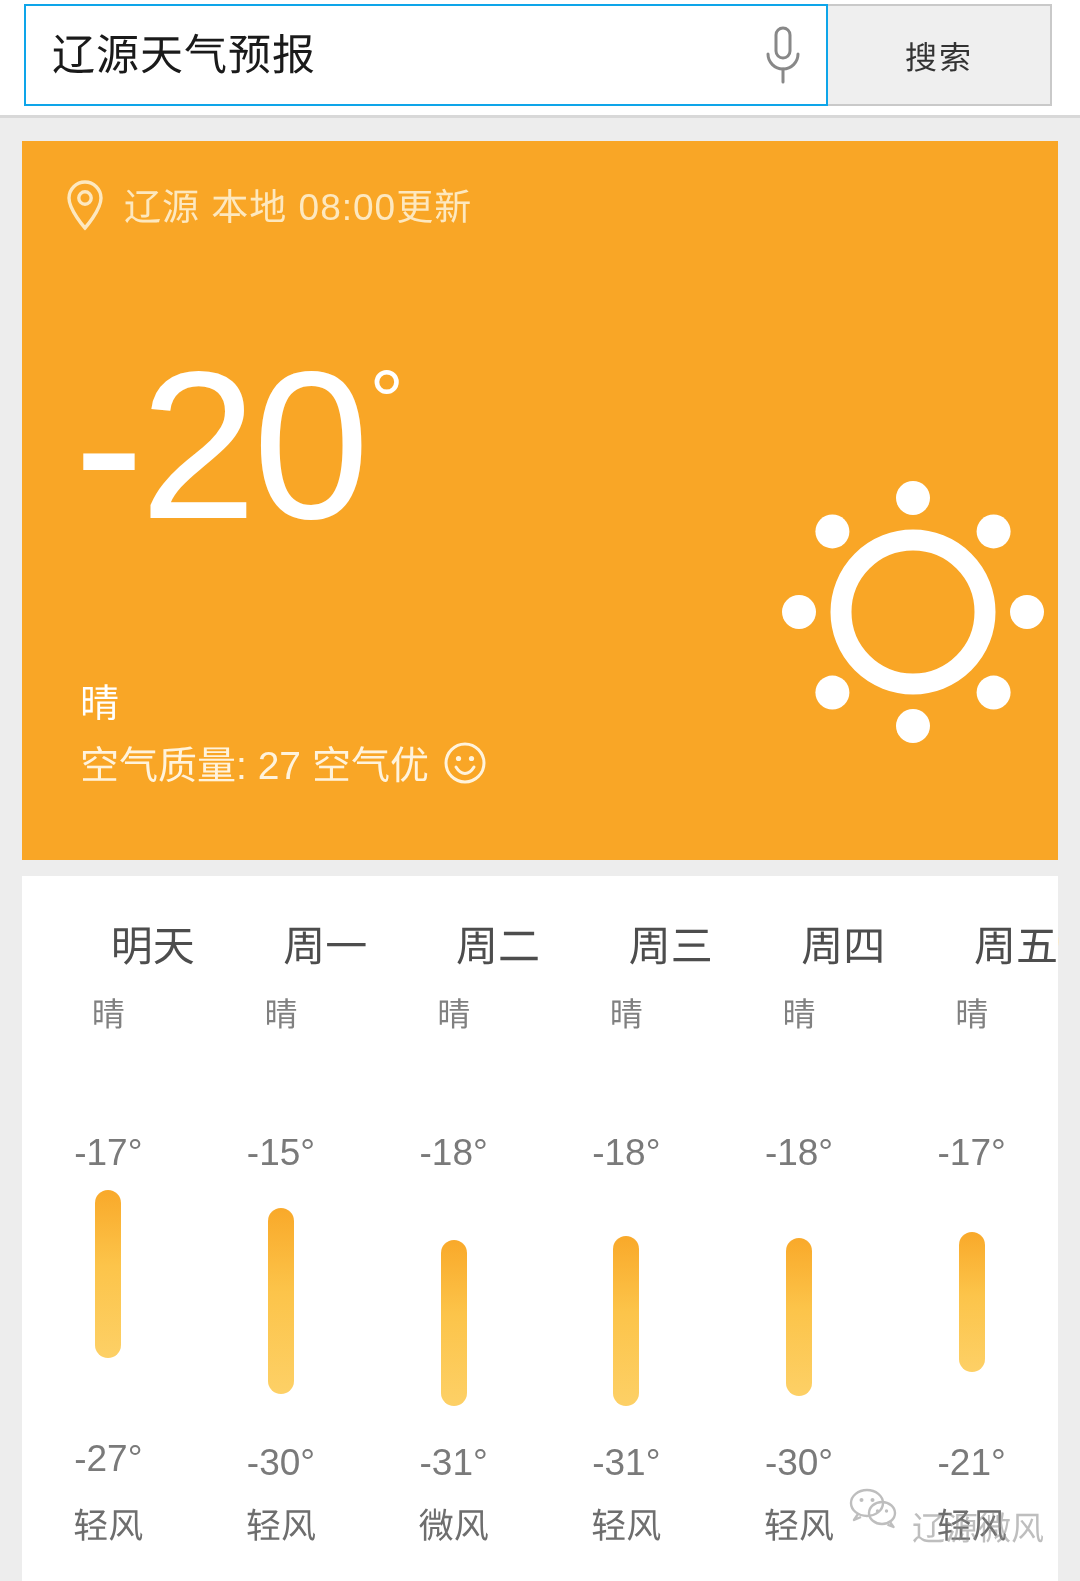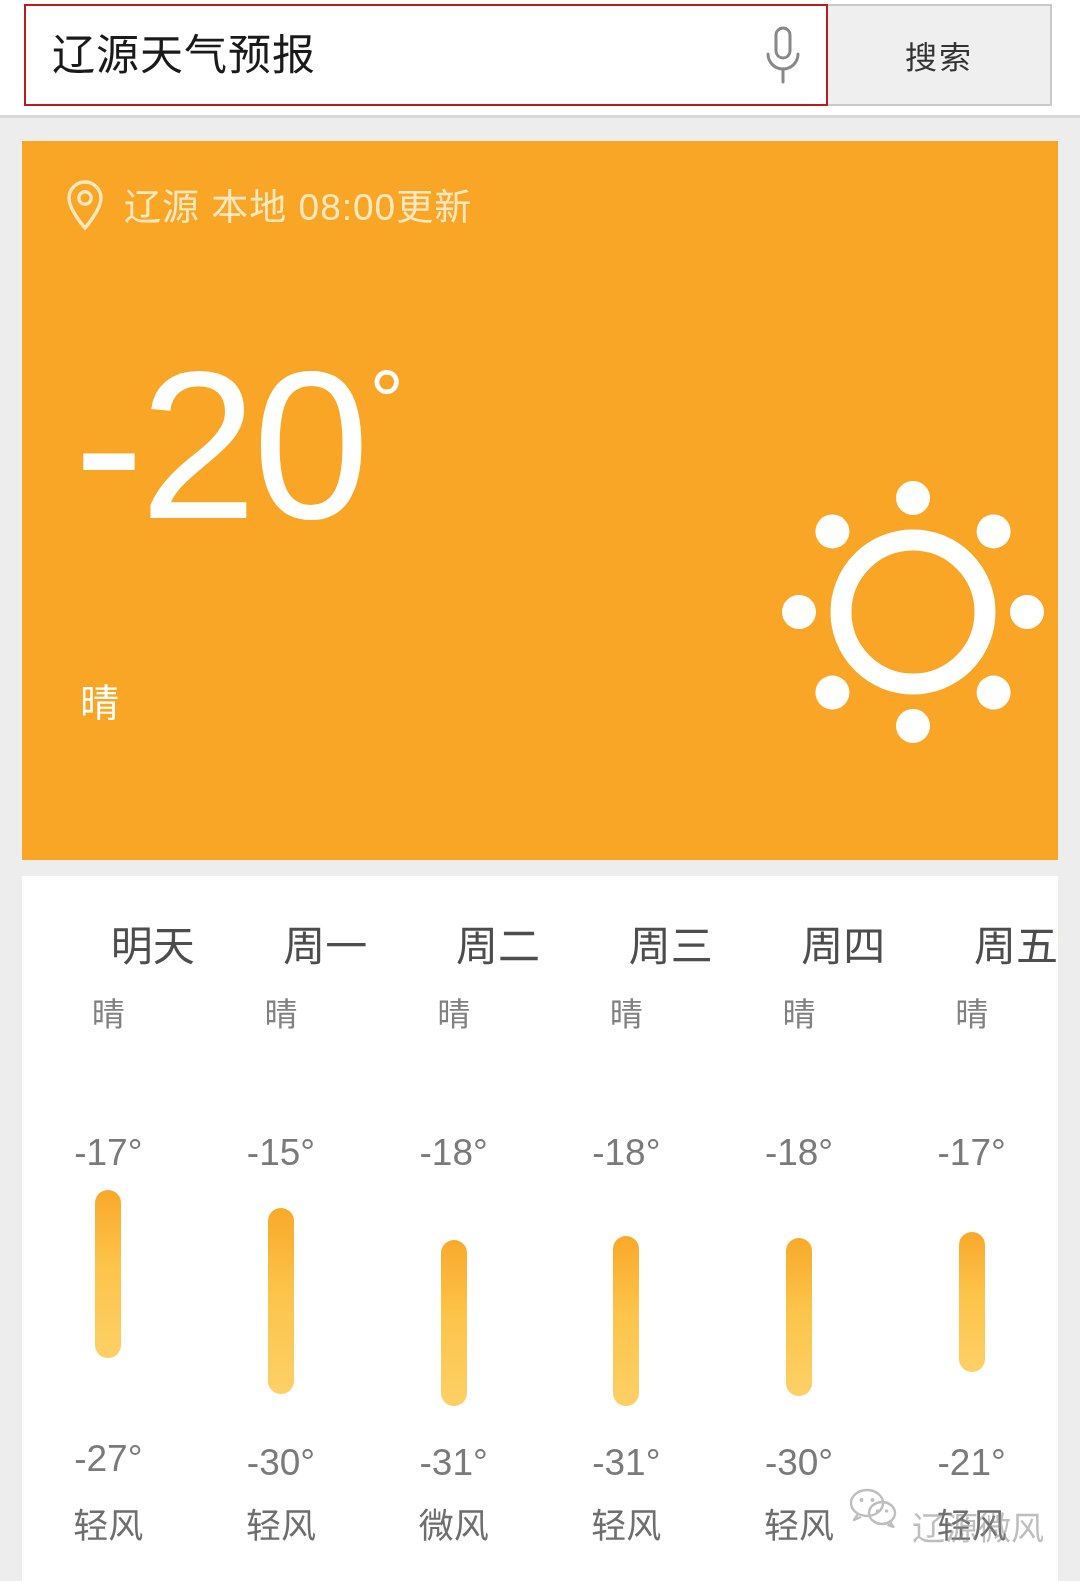--- a/index.html
+++ b/index.html
@@ -25,21 +25,21 @@
     border-bottom: 3px solid #d8d8d8;
     box-sizing: border-box;
     display: flex;
     align-items: stretch;
   }
   .search-field {
     position: absolute;
     left: 24px; top: 4px;
     width: 804px; height: 102px;
     box-sizing: border-box;
-    border: 2px solid #b91c1c;
+    border: 2px solid #0ea5e9;
     background: #fff;
     display: flex;
     align-items: center;
   }
   .search-value {
     flex: 1;
     font-size: 43px;
     color: #1a1a1a;
     padding-left: 26px;
     letter-spacing: 1px;
@@ -282,20 +282,31 @@
     </span>
     <span class="loc-text">辽源 本地 08:00更新</span>
   </div>
 
   <div class="temp-big">
     <span>-20</span><span class="deg">°</span>
   </div>
 
   <div class="cond-text">晴</div>
 
+  <div class="aqi-row">
+    <span class="aqi-text">空气质量: 27 空气优</span>
+    <span>
+      <svg width="44" height="44" viewBox="0 0 44 44" fill="none" aria-hidden="true">
+        <circle cx="22" cy="22" r="19" stroke="#fff3dc" stroke-width="3" fill="none"></circle>
+        <circle cx="15.5" cy="17.5" r="2.6" fill="#fff3dc"></circle>
+        <circle cx="28.5" cy="17.5" r="2.6" fill="#fff3dc"></circle>
+        <path d="M13 26c2.6 4.4 6.1 6.4 9 6.4s6.4-2 9-6.4" stroke="#fff3dc" stroke-width="3" fill="none" stroke-linecap="round"></path>
+      </svg>
+    </span>
+  </div>
 
   <div class="sun-big">
     <svg width="262" height="262" viewBox="0 0 262 262" fill="none" aria-hidden="true">
       <circle cx="131" cy="131" r="72" stroke="#ffffff" stroke-width="21" fill="none"></circle>
       <circle cx="131" cy="17" r="17" fill="#ffffff"></circle>
       <circle cx="131" cy="245" r="17" fill="#ffffff"></circle>
       <circle cx="17" cy="131" r="17" fill="#ffffff"></circle>
       <circle cx="245" cy="131" r="17" fill="#ffffff"></circle>
       <circle cx="50.4" cy="50.4" r="17" fill="#ffffff"></circle>
       <circle cx="211.6" cy="50.4" r="17" fill="#ffffff"></circle>

